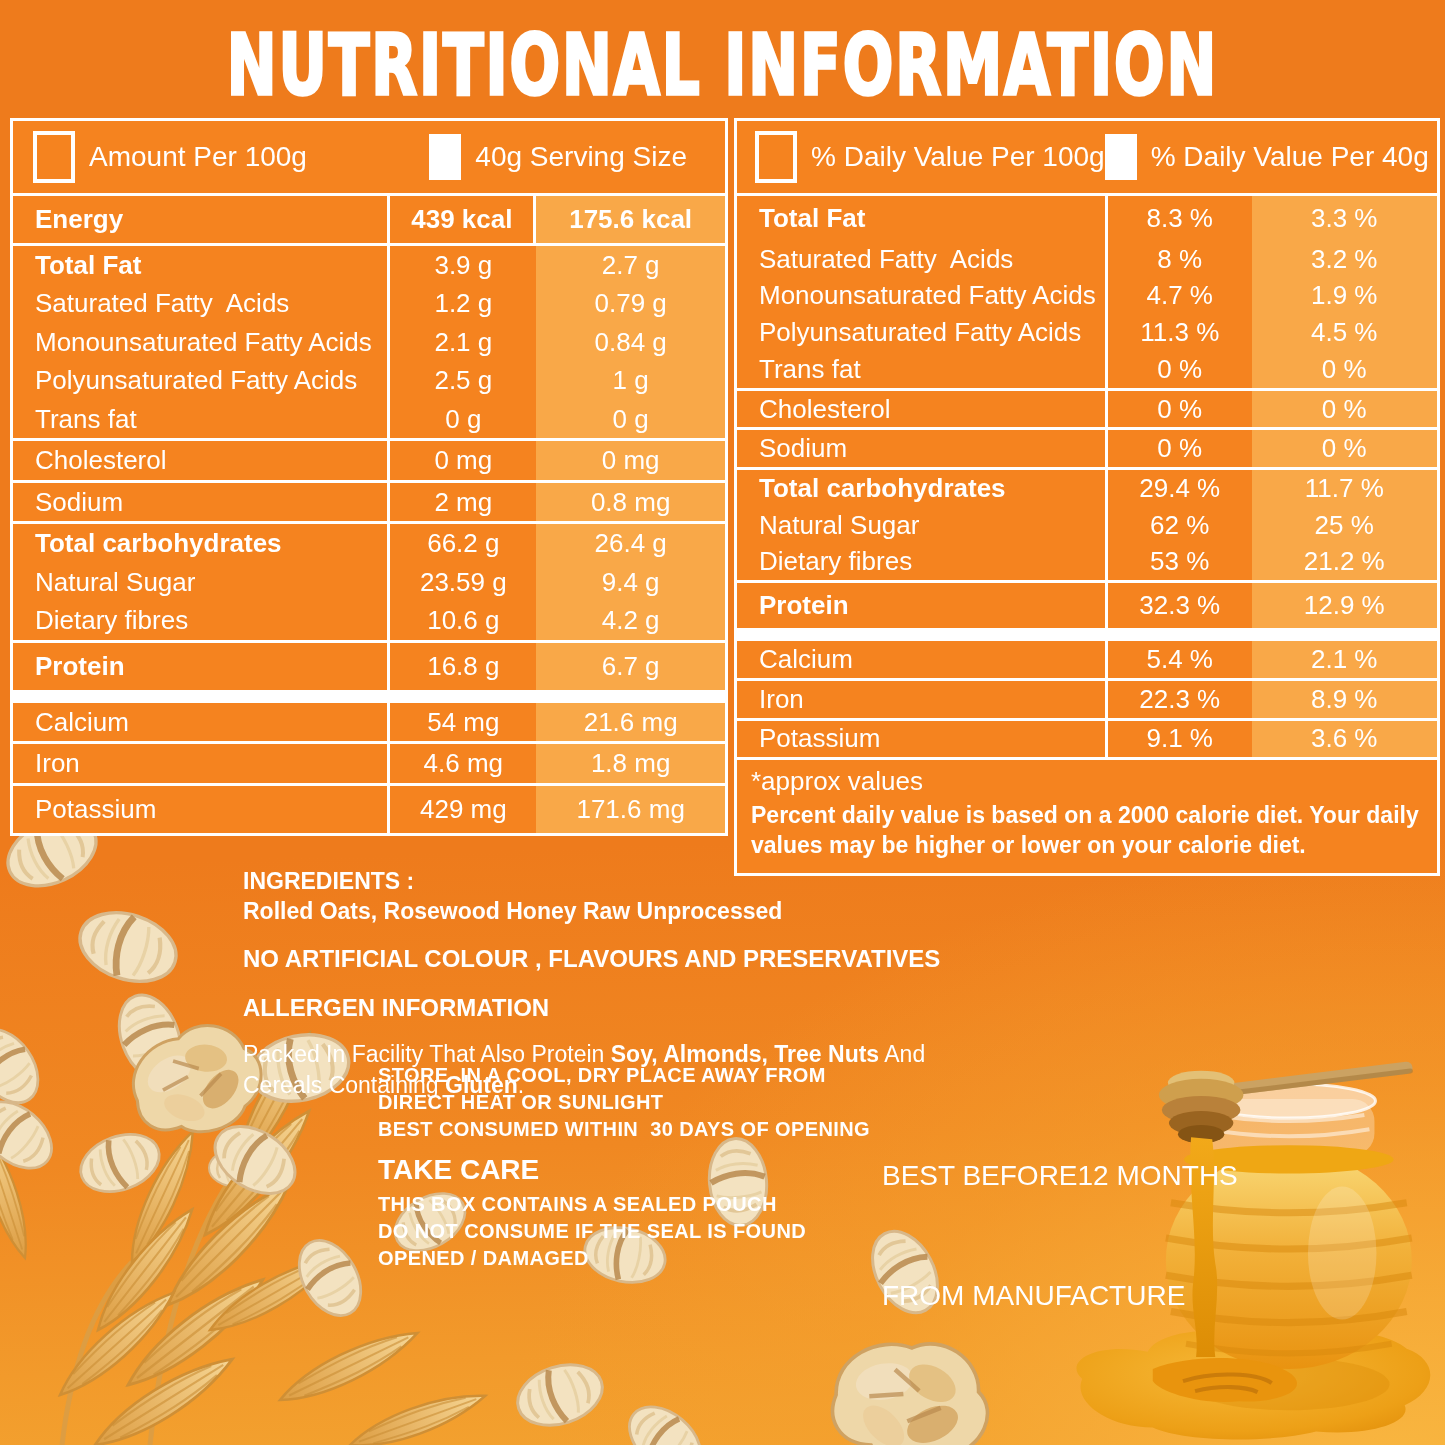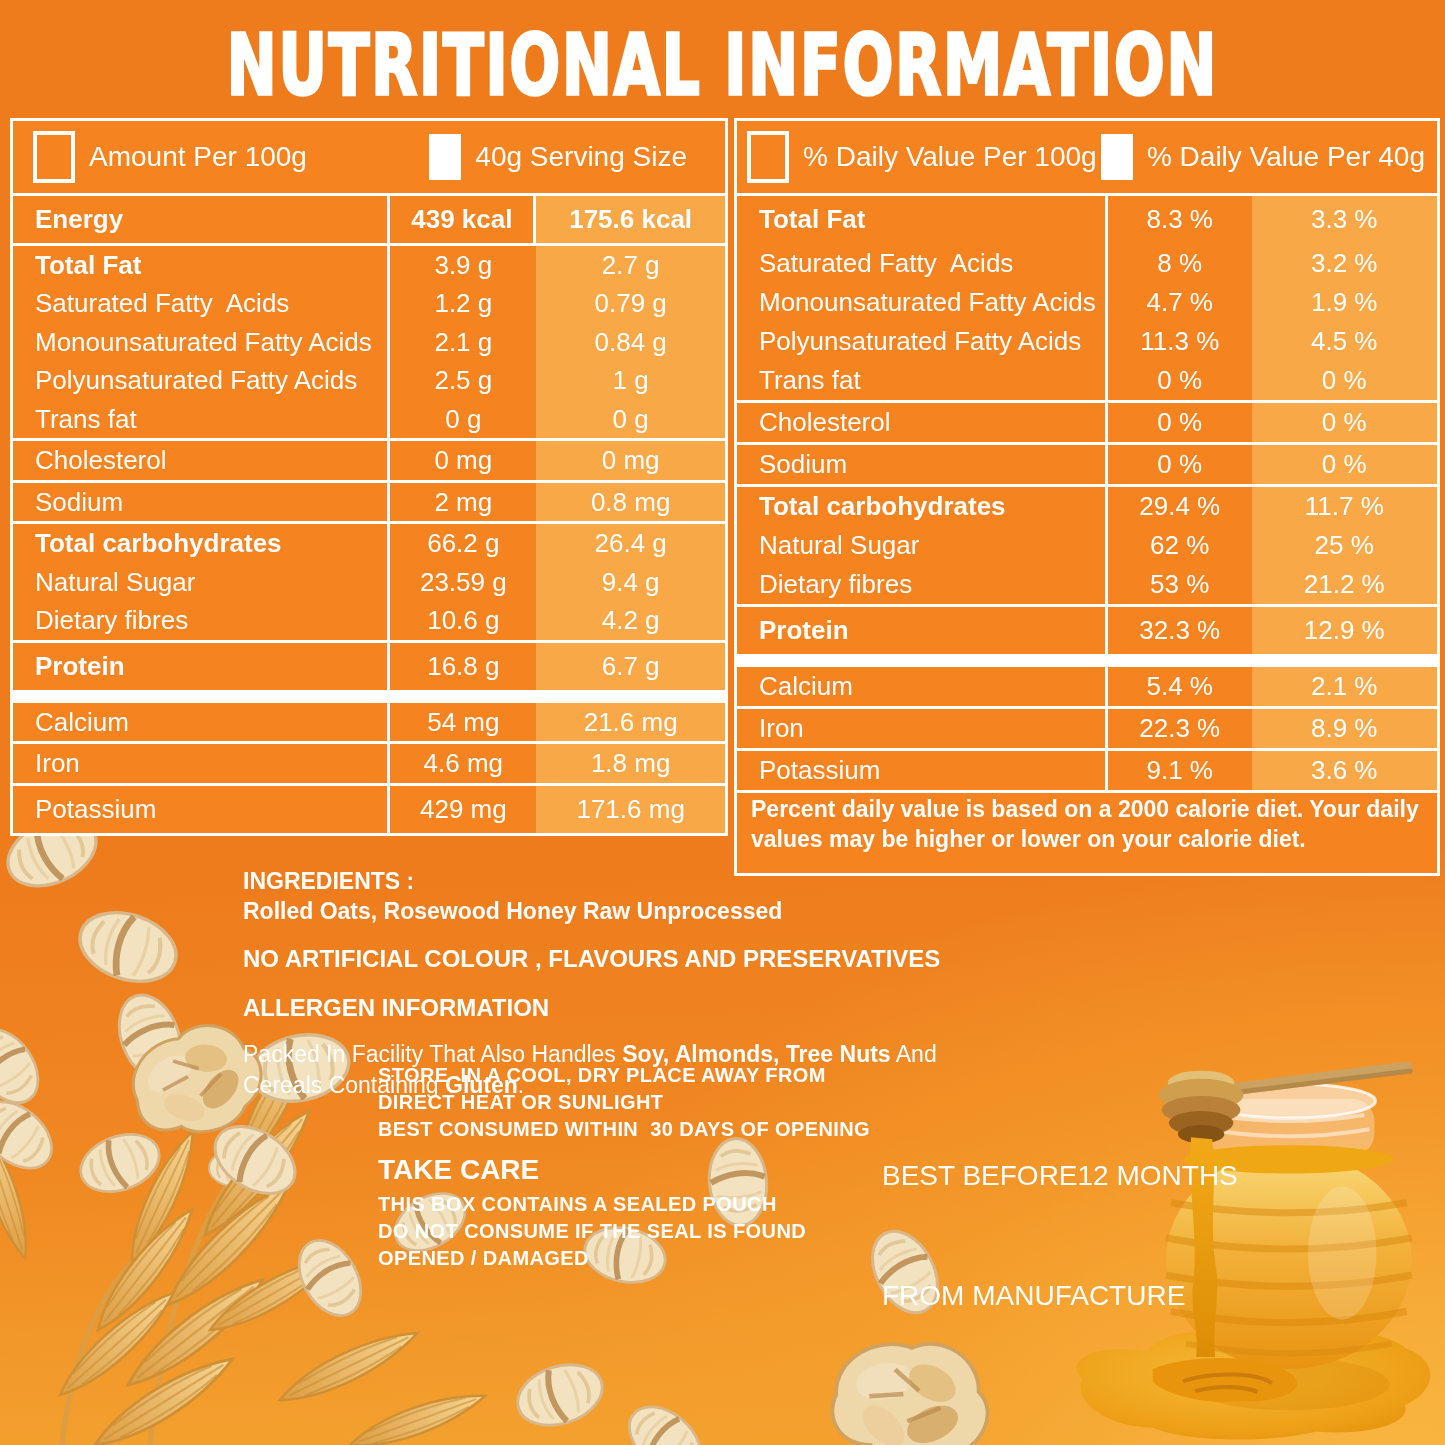--- a/index.html
+++ b/index.html
@@ -21,40 +21,40 @@
   .ntable{
     position:absolute; border:3px solid #fff; background:#f5831f;
     display:flex; flex-direction:column; font-size:26px; z-index:2;
   }
   .t-left{left:10px; top:118px; width:712px; height:712px;}
   .t-right{left:734px; top:118px; width:700px; height:752px;}
   .legend{
     flex:0 0 72px; display:flex; align-items:center; justify-content:space-between;
     border-bottom:3px solid #fff; padding:0 38px 0 20px; font-size:28px;
   }
-  .t-right .legend{padding:0 12px 0 10px;}
+  .t-right .legend{padding:0 12px 0 18px;}
   .leg-item{display:flex; align-items:center; gap:14px; white-space:pre;}
   .leg-sq{width:32px; height:46px; flex:0 0 auto;}
   .leg-sq.outline{border:4px solid #fff; width:34px; height:44px; background:transparent;}
   .leg-sq.filled{background:#fff;}
   .tbody{flex:1 1 auto; display:flex; flex-direction:column;}
   .trow{display:flex; flex:1; min-height:0; align-items:stretch;}
   .trow.tall{flex:1.22;}
   .trow.sep{border-top:3px solid #fff;}
   .trow.gap{border-top:13px solid #fff;}
   .cell{display:flex; align-items:center; white-space:pre;}
   .cell.label{flex:0 0 53%; padding-left:22px; border-right:3px solid #fff; box-sizing:border-box;}
   .cell.v100{flex:0 0 20.5%; justify-content:center; text-align:center;}
   .cell.v40{flex:1; justify-content:center; text-align:center; background:#f9a848;}
   .trow.b .cell.label{font-weight:bold;}
   .trow.vb .cell.v100,.trow.vb .cell.v40{font-weight:bold;}
   .trow.vline .cell.v100{border-right:3px solid #fff; box-sizing:border-box;}
   .tfoot{flex:0 0 auto; border-top:3px solid #fff;}
   .approx{padding:6px 14px 2px; font-size:26px;}
-  .note{padding:2px 14px 18px; font-weight:bold; font-size:23px; line-height:1.3; white-space:normal;}
+  .note{padding:2px 14px 12px; font-weight:bold; font-size:23px; line-height:1.3; white-space:normal;}
   
   .ingredients{position:absolute; left:243px; top:866px; width:760px; z-index:2;}
   .ing-title,.ing-line{font-weight:bold; font-size:23px; line-height:30px; white-space:pre;}
   .no-art{font-weight:bold; font-size:24px; margin-top:19px; white-space:pre;}
   .alg-title{font-weight:bold; font-size:24px; margin-top:21px; white-space:pre;}
   .alg-par{font-size:23px; margin-top:17px; line-height:31px; font-weight:normal; white-space:pre;}
   .alg-par b{font-weight:bold;}
   .storage{position:absolute; left:378px; top:1062px; width:520px; z-index:2;}
   .stor-title{font-weight:bold; font-size:28px; margin-bottom:5px; white-space:pre;}
   .stor-line{font-weight:bold; font-size:20px; line-height:27px; letter-spacing:.4px; white-space:pre;}
@@ -238,30 +238,31 @@
           <div class="cell v100">22.3 %</div>
           <div class="cell v40">8.9 %</div>
         </div>
         <div class="trow sep">
           <div class="cell label">Potassium</div>
           <div class="cell v100">9.1 %</div>
           <div class="cell v40">3.6 %</div>
         </div>
       </div>
     <div class="tfoot">
+      <div class="approx">*approx values</div>
       <div class="note">Percent daily value is based on a 2000 calorie diet. Your daily values may be higher or lower on your calorie diet.</div>
     </div>
   </div>
 
   <div class="ingredients">
     <div class="ing-title">INGREDIENTS :</div>
     <div class="ing-line">Rolled Oats, Rosewood Honey Raw Unprocessed</div>
     <div class="no-art">NO ARTIFICIAL COLOUR , FLAVOURS AND PRESERVATIVES</div>
     <div class="alg-title">ALLERGEN INFORMATION</div>
-    <div class="alg-par"><span>Packed In Facility That Also Handles </span><b>Soy, Almonds, Tree Nuts</b><span> And</span><br><span>Cereals Containing </span><b>Gluten</b><span>.</span></div>
+    <div class="alg-par"><span>Packed In Facility That Also Protein </span><b>Soy, Almonds, Tree Nuts</b><span> And</span><br><span>Cereals Containing </span><b>Gluten</b><span>.</span></div>
   </div>
 
   <div class="storage">
     <div class="stor-line">STORE  IN A COOL, DRY PLACE AWAY FROM</div>
     <div class="stor-line">DIRECT HEAT OR SUNLIGHT</div>
     <div class="stor-line">BEST CONSUMED WITHIN  30 DAYS OF OPENING</div>
     <div class="tc-title">TAKE CARE</div>
     <div class="stor-line">THIS BOX CONTAINS A SEALED POUCH</div>
     <div class="stor-line">DO NOT CONSUME IF THE SEAL IS FOUND</div>
     <div class="stor-line">OPENED / DAMAGED</div>

